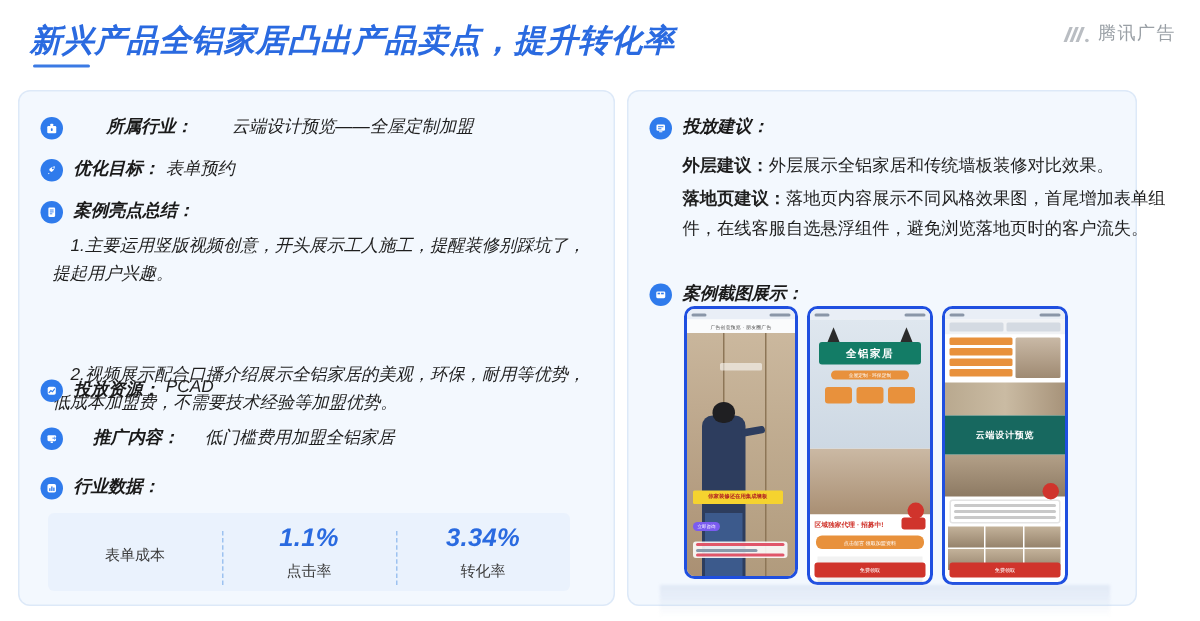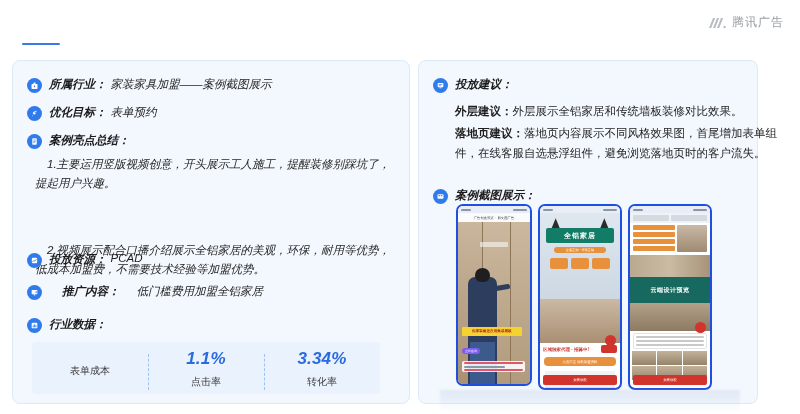--- a/index.html
+++ b/index.html
@@ -231,46 +231,47 @@
   .reflection {
     position:absolute; left:440px; top:390px; width:300px; height:22px;
     background:linear-gradient(180deg, rgba(190,205,230,.35), rgba(255,255,255,0));
     filter:blur(1px);
   }
 </style>
 </head>
 <body>
 
 <div class="header">
+  <div class="page-title">新兴产品全铝家居凸出产品卖点，提升转化率</div>
   <div class="title-underline"></div>
   <div class="brand">
     <svg class="brand-mark" width="22" height="14" viewBox="0 0 22 14">
       <g fill="#b9bdc2">
         <path d="M4 12 L8 2 L10.2 2 L6.2 12 Z"></path>
         <path d="M8 12 L12 2 L14.2 2 L10.2 12 Z"></path>
         <path d="M12 12 L16 2 L18.2 2 L14.2 12 Z"></path>
         <circle cx="19.6" cy="11" r="1.2"></circle>
       </g>
     </svg>
     <span class="brand-text">腾讯广告</span>
   </div>
 </div>
 
 <div class="panel panel-left">
 
-  <div class="row" style="left:14px; top:16px;">
+  <div class="row" style="left:14px; top:16px;gap:22px;">
     <span class="ico">
       <svg width="9" height="9" viewBox="0 0 12 12">
           <rect x="2" y="4" width="8" height="6.5" rx="1" fill="#fff"></rect>
           <rect x="4.5" y="2" width="3" height="2.2" rx="1" fill="#fff"></rect>
           <rect x="5.2" y="6" width="1.6" height="2.4" rx=".6" fill="#2f7bec"></rect>
         </svg>
     </span>
     <span class="label">所属行业：</span>
-    <span class="value">家装家具加盟——案例截图展示</span>
+    <span class="value">云端设计预览——全屋定制加盟</span>
   </div>
 
   <div class="row" style="left:14px; top:44px;">
     <span class="ico">
       <svg width="9" height="9" viewBox="0 0 12 12">
           <path d="M8.8 2.4c-2.6.2-4.3 1.6-5.2 3.3l1.9 1.9c1.8-.9 3.1-2.6 3.3-5.2z" fill="#fff"></path>
           <circle cx="7" cy="4.3" r=".9" fill="#2f7bec"></circle>
           <path d="M3.3 8.2l.8.8-1.6.6z" fill="#fff"></path>
         </svg>
     </span>

